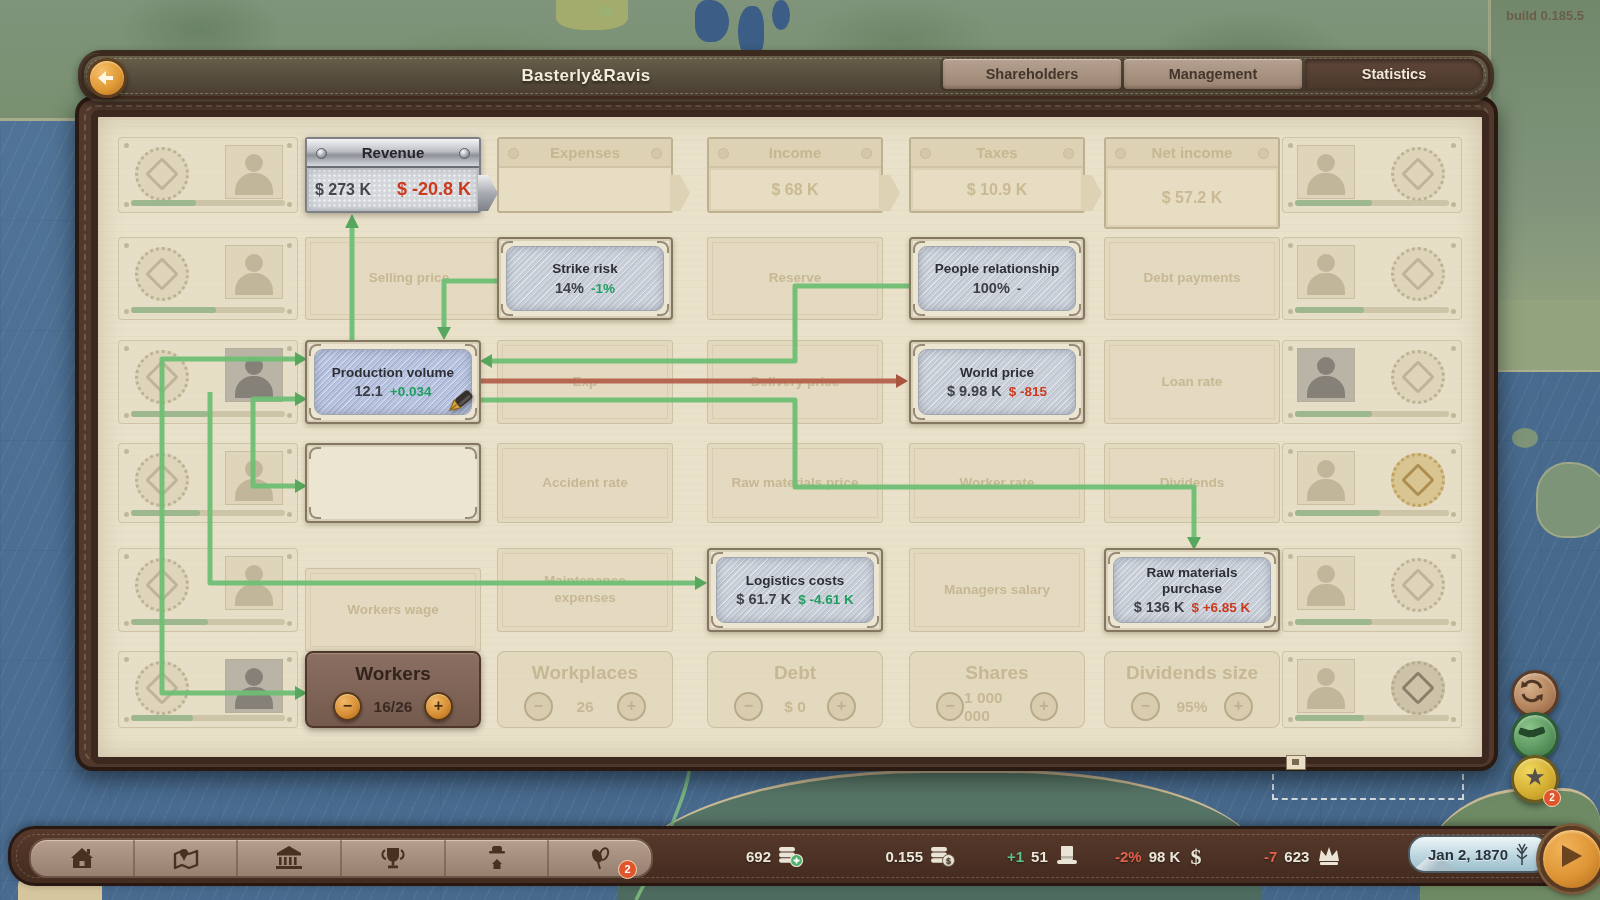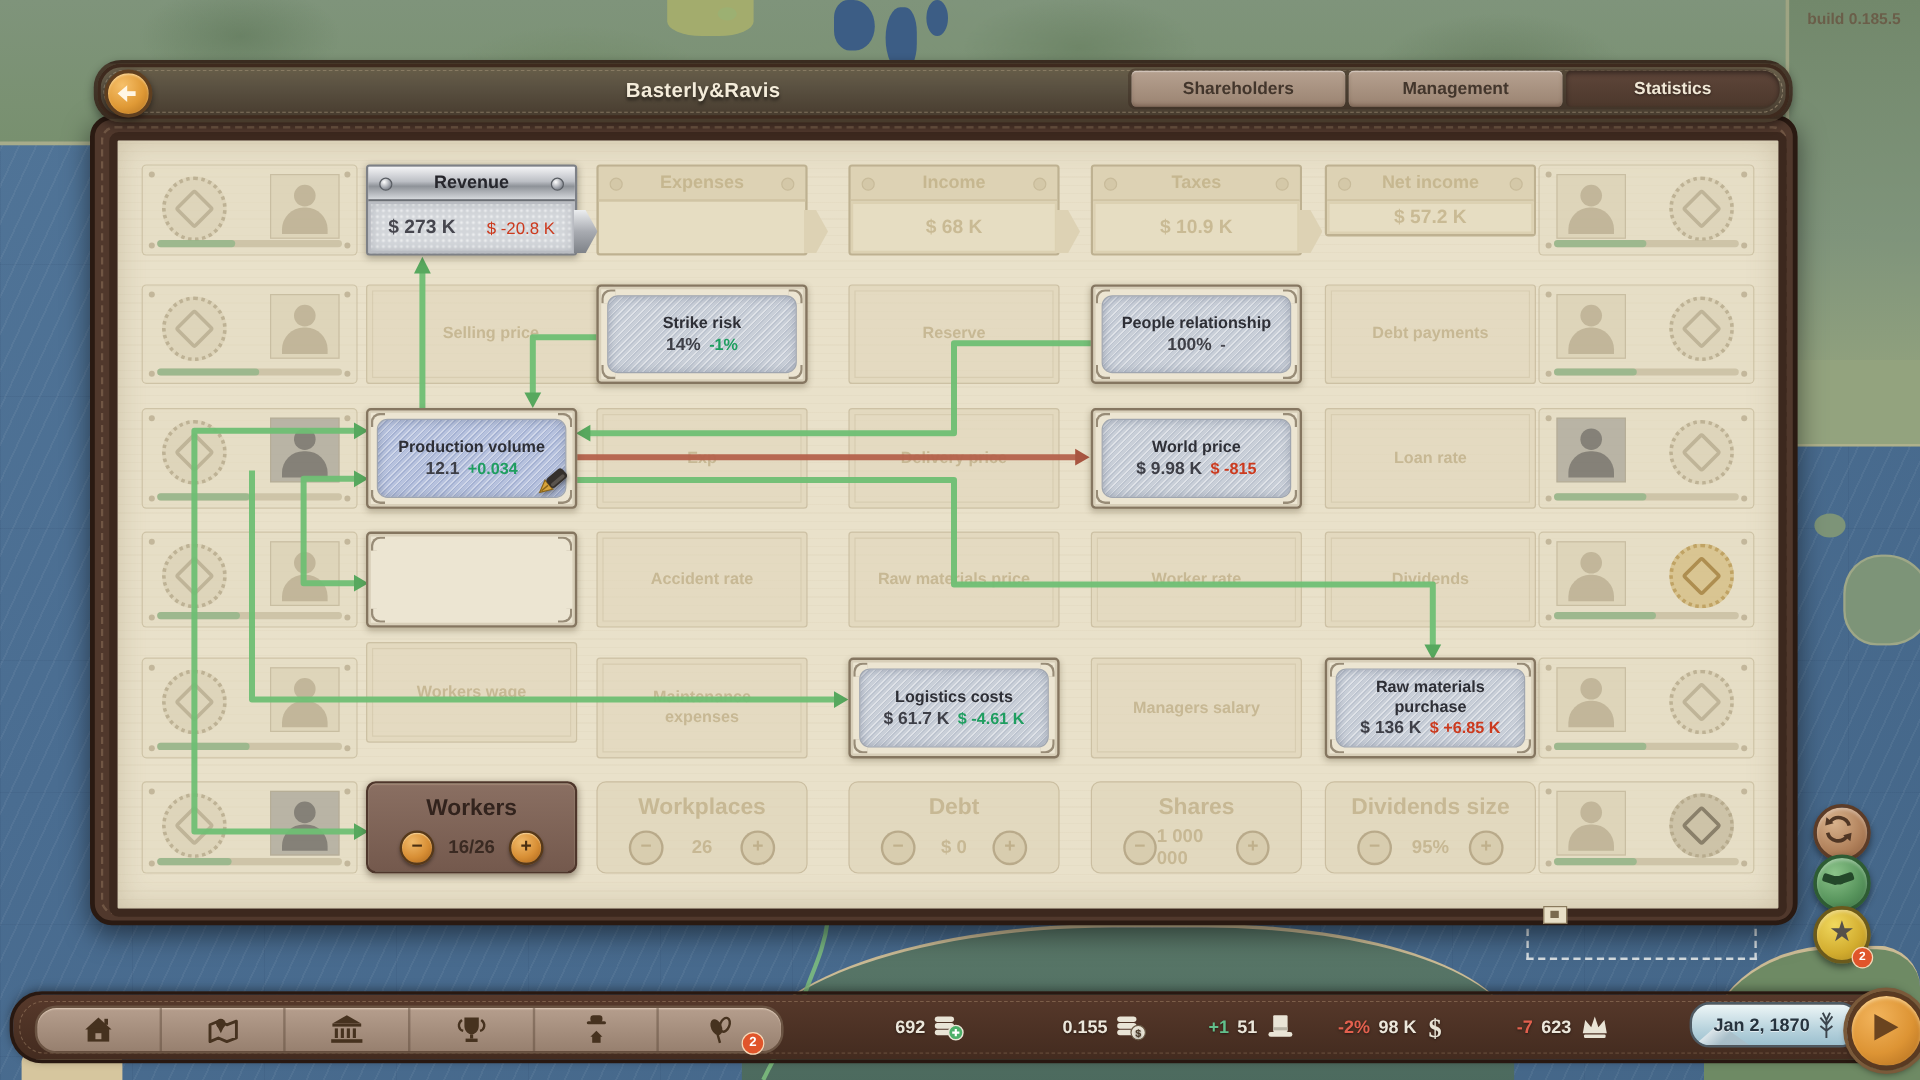--- a/index.html
+++ b/index.html
@@ -107,21 +107,21 @@
   .plq .head{position:absolute;left:0;top:0;right:0;height:27px;line-height:27px;text-align:center;
     background:linear-gradient(#f4f4f6,#bcbfc5 45%,#8e9298 60%,#d5d8dc);border-bottom:2px solid #6a6e74;
     font-size:15px;font-weight:bold;color:#26262c;}
   .plq .screw{position:absolute;top:9px;width:9px;height:9px;border-radius:50%;
     background:radial-gradient(circle at 35% 30%,#fff,#9a9ea6 60%,#63666c);border:1px solid #5a5e64;}
   .plq .screw.sl{left:9px;} .plq .screw.sr{right:9px;}
   .plq .body{position:absolute;left:0;top:29px;right:0;bottom:0;display:flex;align-items:center;justify-content:center;gap:26px;
     background:radial-gradient(rgba(255,255,255,.55) 1px, transparent 1.5px) 0 0/5px 5px,#d3d6da;
     box-shadow:inset 0 0 0 2px #b9bcc2,inset 0 0 10px rgba(90,95,105,.35);}
   .plq .v{font-size:16px;font-weight:bold;color:#46464e;}
-  .plq .d{font-size:14px;font-weight:normal;}
+  .plq .d{font-size:18px;font-weight:bold;}
   .plq .parrow{position:absolute;right:-19px;top:36px;width:20px;height:36px;
     background:linear-gradient(#eceef0,#a8abb1 50%,#7e8288);
     clip-path:polygon(0 0,50% 0,100% 50%,50% 100%,0 100%);filter:drop-shadow(1px 1px 1px rgba(0,0,0,.3));}
   .plq.faded{border-color:rgba(180,166,132,.8);box-shadow:none;background:#e6ddc2;}
   .plq.faded .head{background:#ddd2b4;border-bottom:2px solid #d0c4a4;color:#c6b790;}
   .plq.faded .screw{background:#d4c8a8;border-color:#c8bb9a;}
   .plq.faded .body{background:#e6ddc2;box-shadow:inset 0 0 0 2px #dcd1b2;}
   .plq.faded .v{color:#c9ba94;}
   .plq.faded .parrow{background:#ddd2b4;filter:none;}
   
@@ -276,21 +276,21 @@
         </div>
     <div class="parrow"></div>
   </div>
       <div class="card plq faded" style="left: 909px; top: 137px; width: 176px; height: 76px;">
     <div class="head"><span class="screw sl"></span><span>Taxes</span><span class="screw sr"></span></div>
     <div class="body">
           <span class="v">$ 10.9 K</span>
         </div>
     <div class="parrow"></div>
   </div>
-      <div class="card plq faded" style="left: 1104px; top: 137px; width: 176px; height: 60px; padding-left: 24px;">
+      <div class="card plq faded" style="left: 1104px; top: 137px; width: 176px; height: 92px; padding-left: 24px;">
     <div class="head"><span class="screw sl"></span><span>Net income</span><span class="screw sr"></span></div>
     <div class="body">
           <span class="v">$ 57.2 K</span>
         </div>
 
   </div>
       <div class="card lab faded" style="left: 305px; top: 237px; width: 208px; height: 83px;">
         <div class="t">Selling price</div>
       </div>
       <div class="card orn active" style="left: 497px; top: 237px; width: 176px; height: 83px;">
@@ -371,21 +371,21 @@
       </div>
       <div class="card lab faded" style="left: 707px; top: 443px; width: 176px; height: 80px;">
         <div class="t">Raw materials price</div>
       </div>
       <div class="card lab faded" style="left: 909px; top: 443px; width: 176px; height: 80px;">
         <div class="t">Worker rate</div>
       </div>
       <div class="card lab faded" style="left: 1104px; top: 443px; width: 176px; height: 80px;">
         <div class="t">Dividends</div>
       </div>
-      <div class="card lab faded" style="left: 305px; top: 535px; width: 176px; height: 84px;">
+      <div class="card lab faded" style="left: 305px; top: 568px; width: 176px; height: 84px;">
         <div class="t">Workers wage</div>
       </div>
       <div class="card lab faded" style="left: 497px; top: 548px; width: 176px; height: 84px;">
         <div class="t">Maintenance expenses</div>
       </div>
       <div class="card orn active" style="left: 707px; top: 548px; width: 176px; height: 84px;">
     <i class="cnr tl"></i>
         <i class="cnr tr"></i>
         <i class="cnr bl"></i>
         <i class="cnr br"></i>

